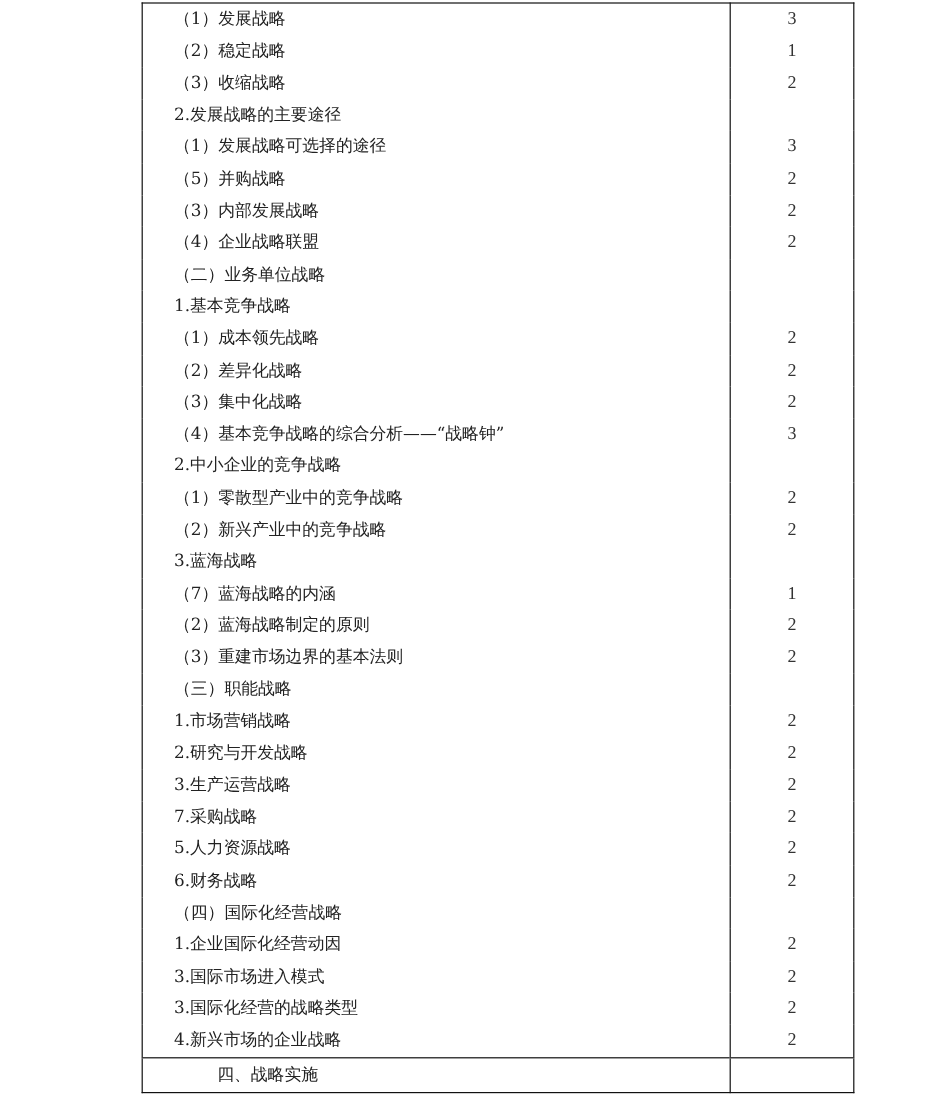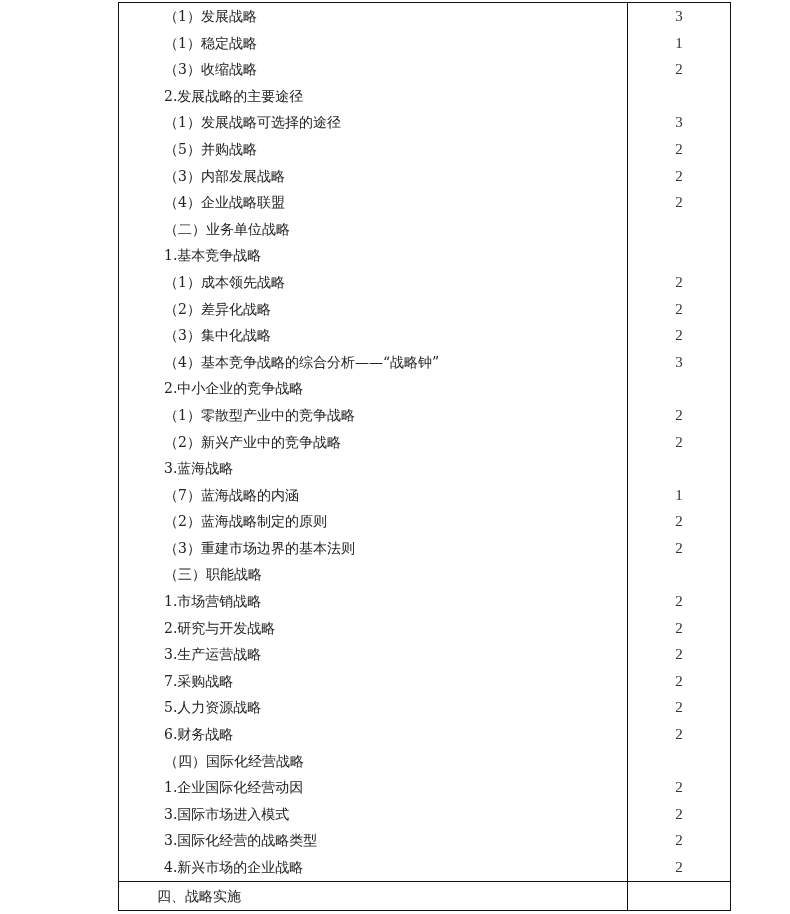--- a/index.html
+++ b/index.html
@@ -28,50 +28,50 @@
       font-size: 14px;
       line-height: 26.6px;
       height: 26.6px;
       white-space: nowrap;
       vertical-align: middle;
     }
     .syllabus .c-topic {
       width: 463px;
       border-left: 1.5px solid #111;
       border-right: 1.5px solid #111;
-      padding-left: 45px;
+      padding-left: 26px;
     }
     .syllabus .c-hours {
       width: 102px;
       border-right: 1.5px solid #111;
       text-align: center;
       font-family: "Liberation Serif", "DejaVu Serif", serif;
       font-size: 15px;
       color: #333;
     }
     .syllabus tr.first td { border-top: 1.5px solid #111; }
     .syllabus tr.section td {
       border-top: 1.5px solid #111;
       border-bottom: 1.5px solid #111;
       height: 28px;
       line-height: 28px;
     }
-    .syllabus tr.section .c-topic { padding-left: 38px; }
+    .syllabus tr.section .c-topic { padding-left: 62px; }
   </style>
 </head>
 <body>
 
 <table class="syllabus">
   <tbody id="rows-body">
     <tr class="first">
       <td class="c-topic">（1）发展战略</td>
       <td class="c-hours">3</td>
     </tr>
     <tr>
-      <td class="c-topic">（1）稳定战略</td>
+      <td class="c-topic">（2）稳定战略</td>
       <td class="c-hours">1</td>
     </tr>
     <tr>
       <td class="c-topic">（3）收缩战略</td>
       <td class="c-hours">2</td>
     </tr>
     <tr>
       <td class="c-topic">2.发展战略的主要途径</td>
       <td class="c-hours"></td>
     </tr>

